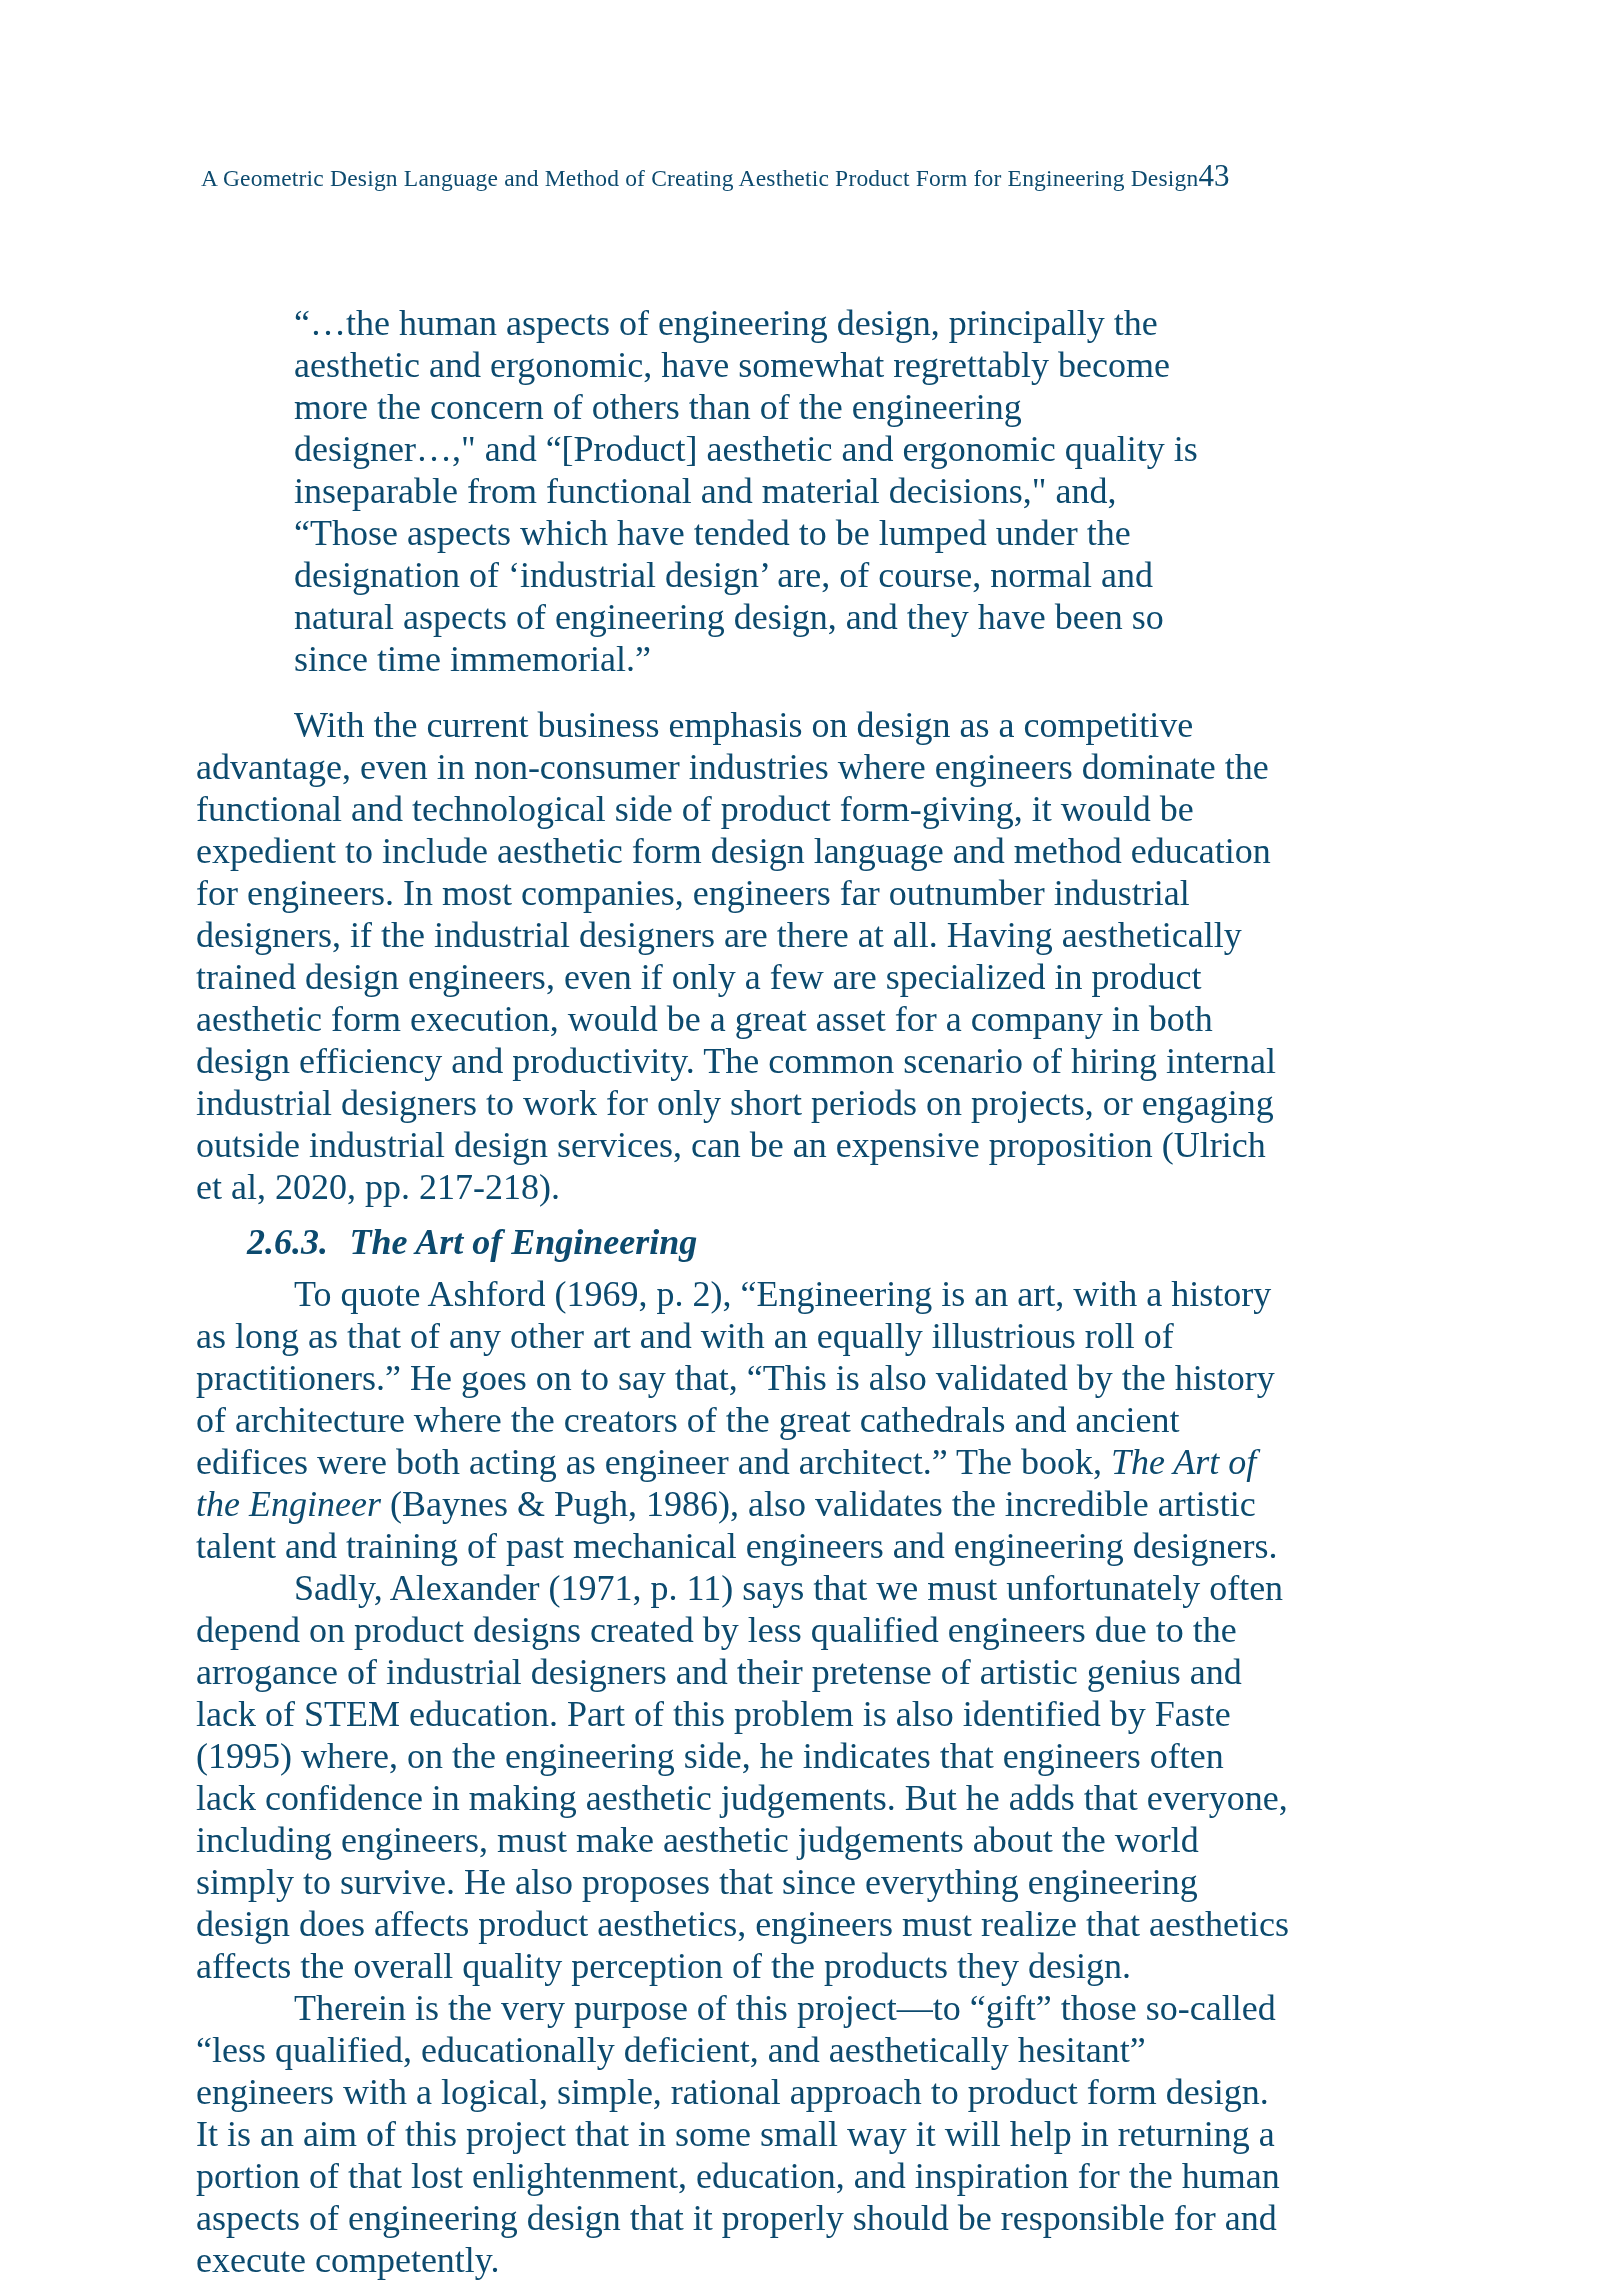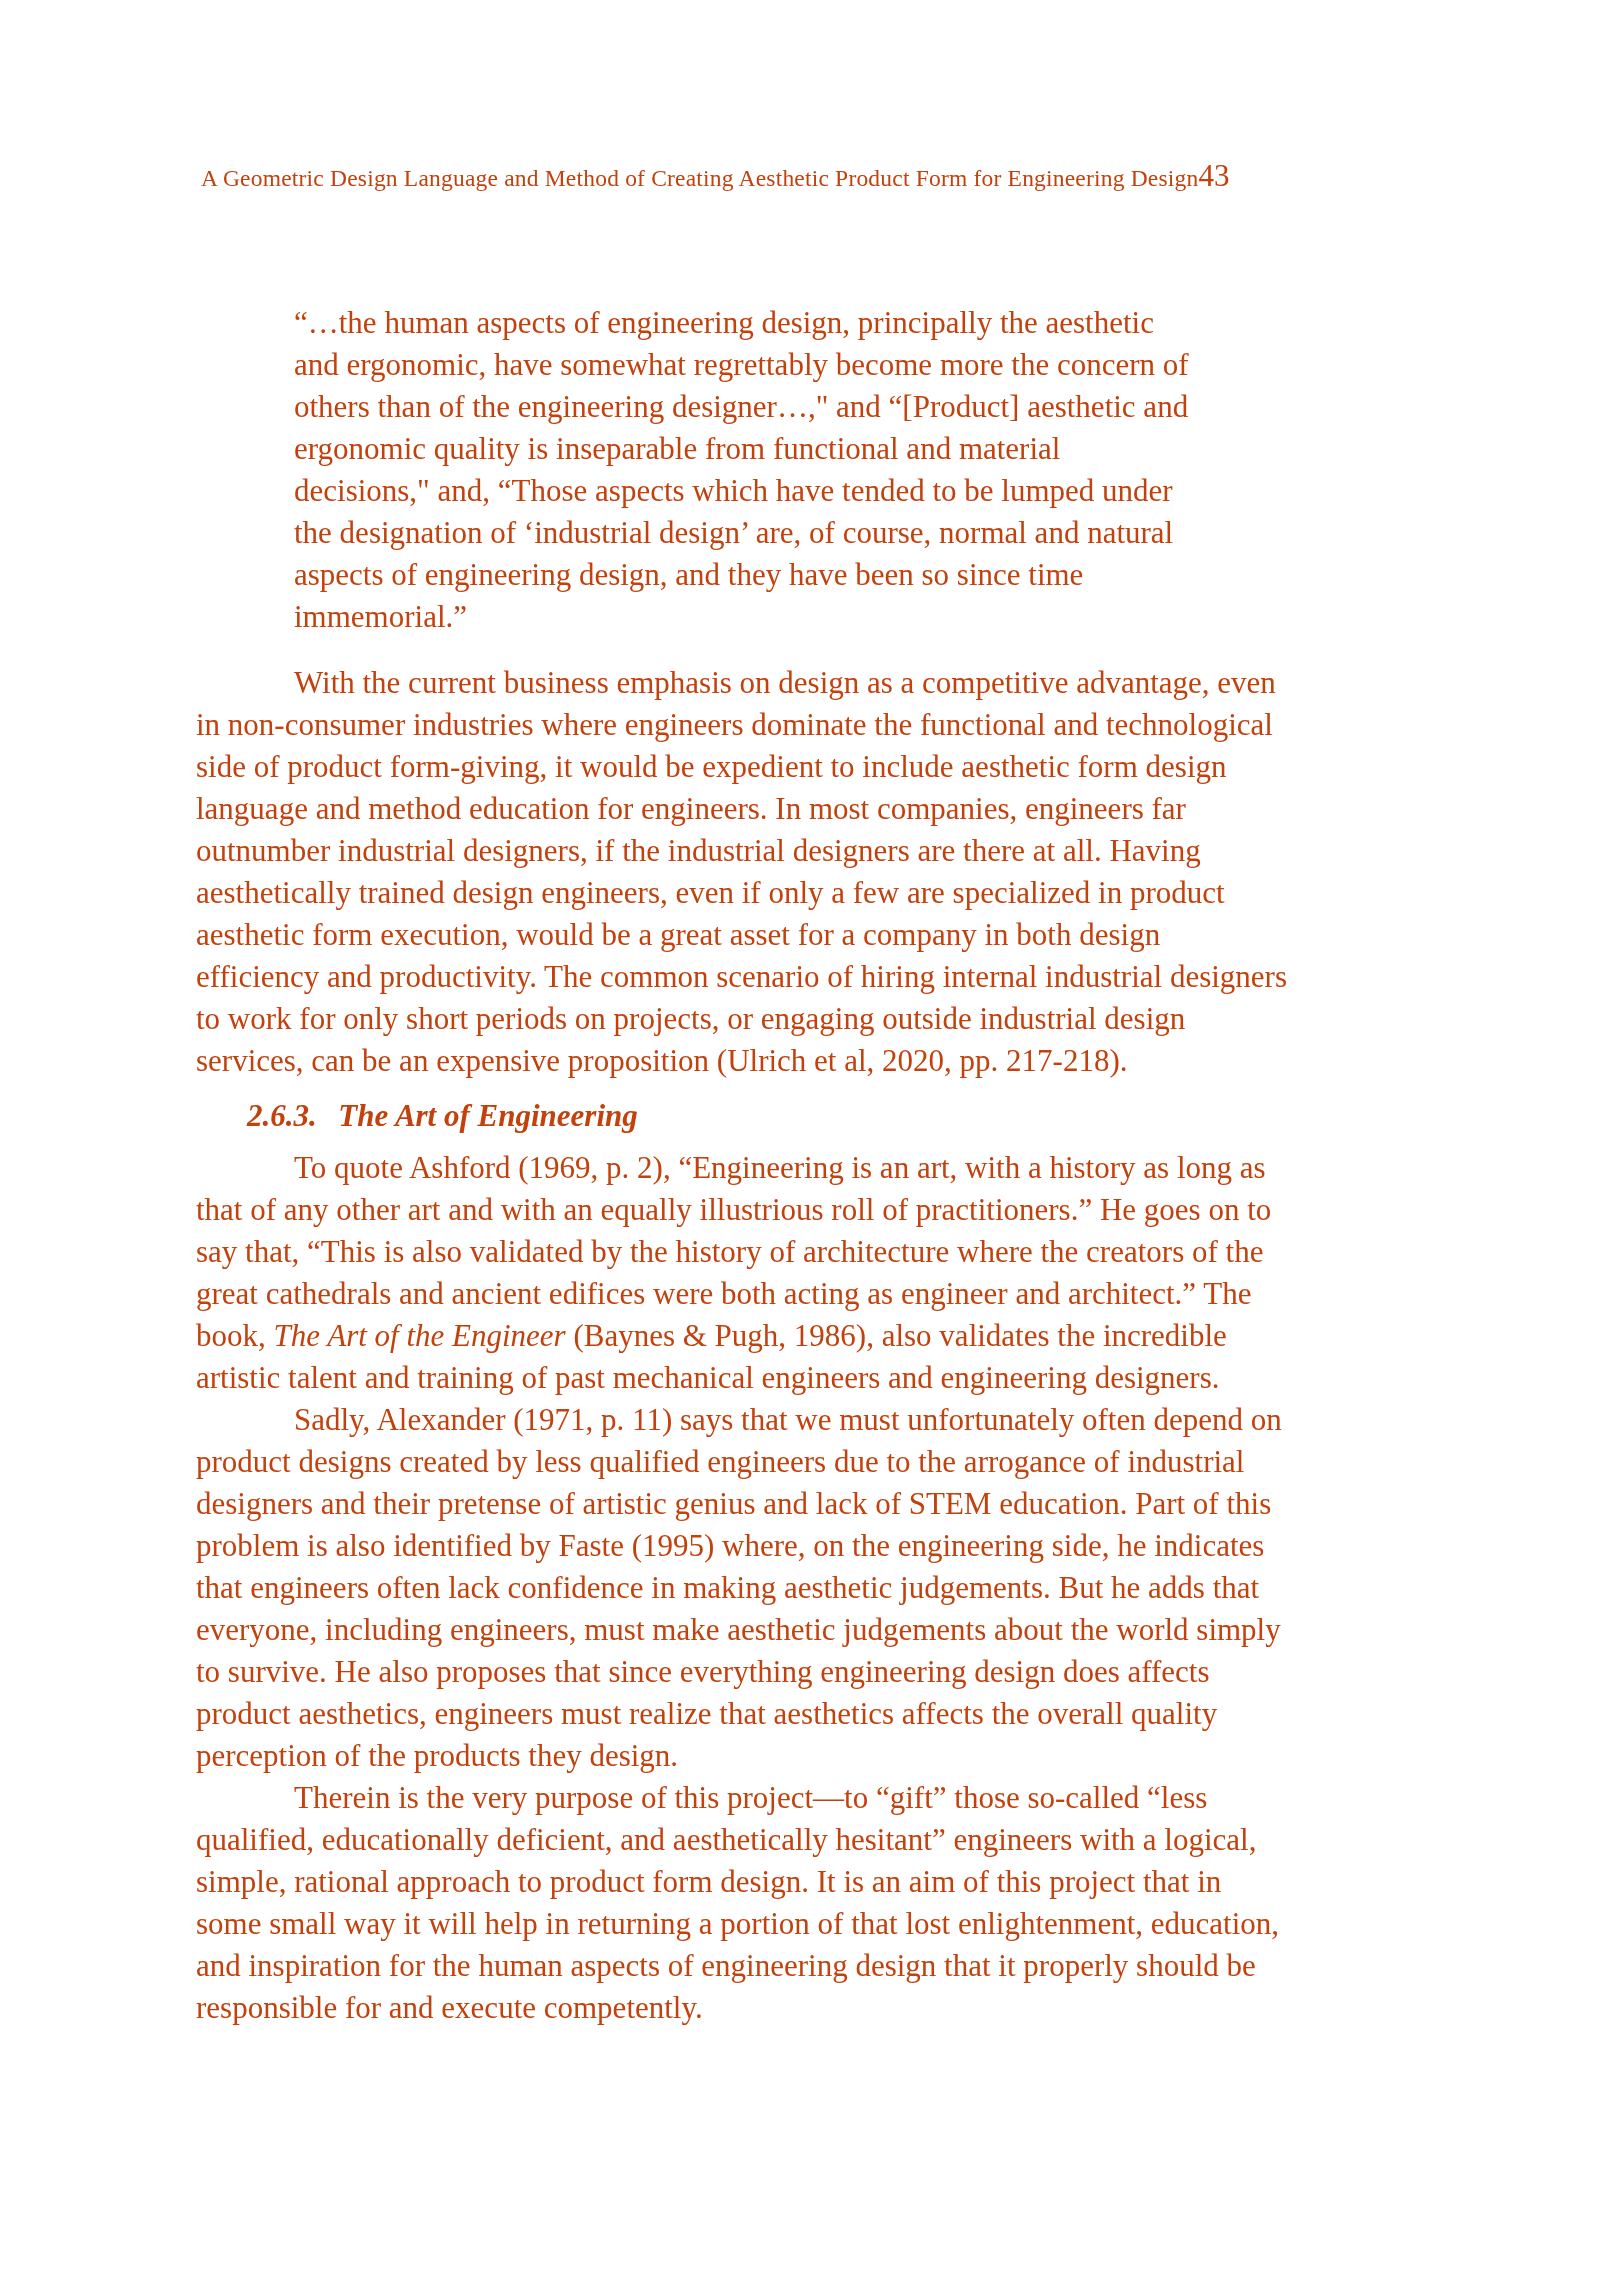--- a/index.html
+++ b/index.html
@@ -5,42 +5,42 @@
   html, body {
     margin: 0;
     padding: 0;
     background: #ffffff;
   }
   .page {
     position: relative;
     width: 1481px;
     height: 2293px;
     background: #ffffff;
-    color: #c2410c;
+    color: #0c4a6e;
     font-family: "Liberation Serif", serif;
     overflow: hidden;
   }
   .page-header {
     display: flex;
     justify-content: space-between;
     align-items: baseline;
     padding: 160px 294px 0 201px;
     font-size: 23.5px;
     line-height: 32px;
     white-space: nowrap;
   }
   .running-head {
     letter-spacing: 0.2px;
   }
   .page-number {
     font-size: 31px;
   }
   .content {
     margin: 0 190px 0 196px;
-    font-size: 31px;
+    font-size: 36px;
     line-height: 42px;
     text-align: left;
   }
   .block-quote {
     margin: 108px 93px 23.5px 98px;
   }
   p.body-para {
     margin: 0;
     padding: 0;
     text-indent: 98px;

